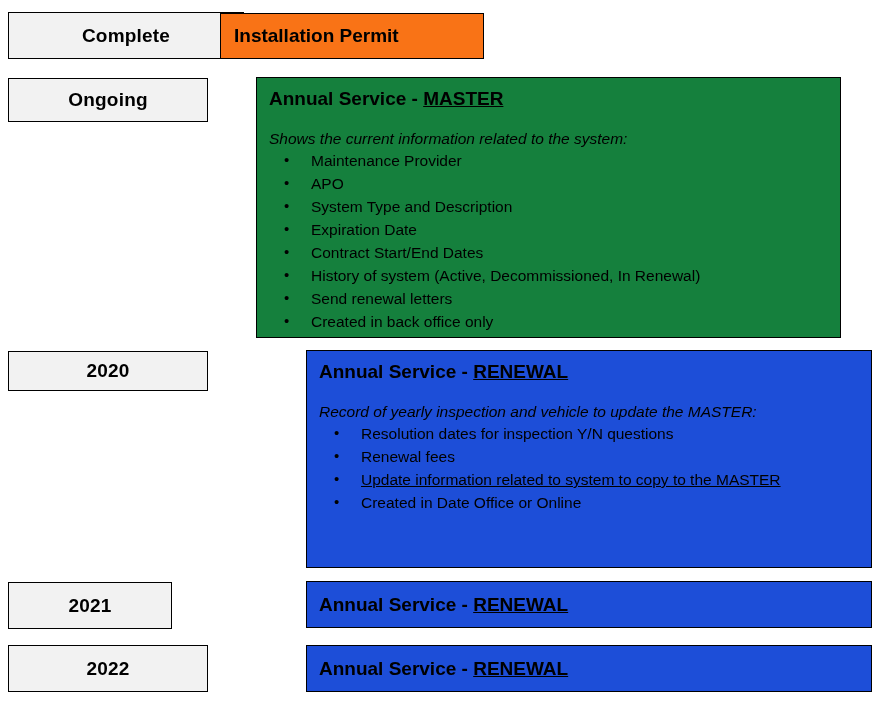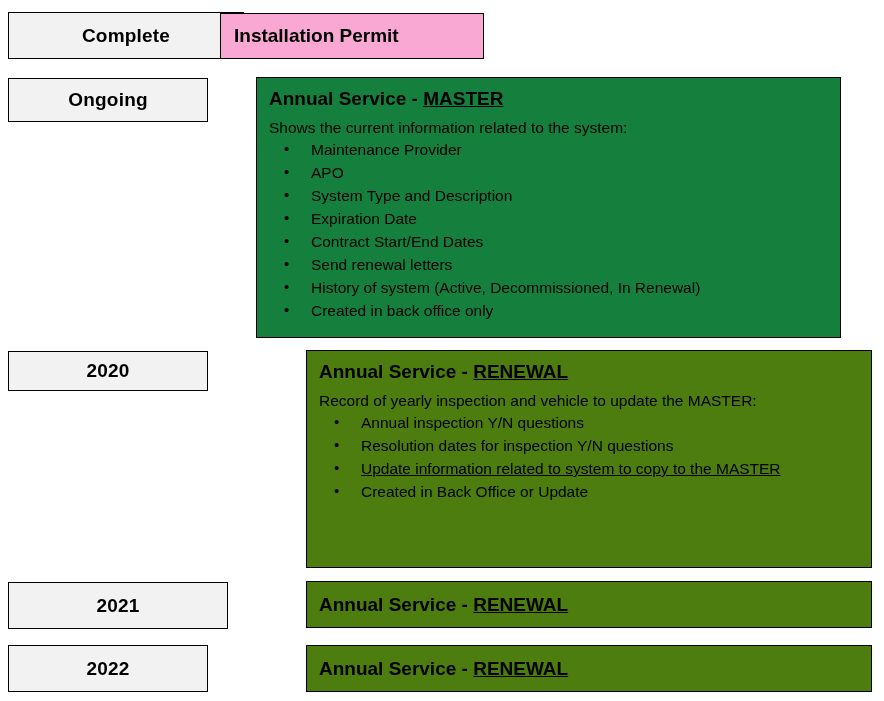--- a/index.html
+++ b/index.html
@@ -28,48 +28,49 @@
     display: flex;
     align-items: center;
     justify-content: center;
     font-weight: bold;
     font-size: 19px;
     letter-spacing: 0.2px;
   }
 
   
   .phase {
-    background: #f9a8d4;
+    background: #f97316;
     display: flex;
     align-items: center;
     font-weight: bold;
     font-size: 19px;
     padding-left: 13px;
   }
 
   
   .card {
     padding: 10px 12px 8px 12px;
     overflow: hidden;
   }
   .card.master { background: #15803d; }
-  .card.renewal { background: #4d7c0f; }
+  .card.renewal { background: #1d4ed8; }
 
   .card-title {
     font-weight: bold;
     font-size: 19px;
     margin: 0 0 2px 0;
     white-space: nowrap;
   }
   .card-title .u {
     text-decoration: underline;
   }
   .card-sub {
+    font-style: italic;
     font-size: 15.5px;
-    margin: 9px 0 2px 0;
+    margin: 20px 0 2px 0;
     white-space: nowrap;
   }
   .card-list {
     margin: 0;
     padding: 0;
     list-style: none;
     font-size: 15.5px;
     line-height: 1.48;
   }
   .card-list li {
@@ -101,21 +102,21 @@
 </div>
 
 <div class="box stage" style="left:8px; top:78px; width:200px; height:44px;">
   <span>Ongoing</span>
 </div>
 
 <div class="box stage" style="left:8px; top:351px; width:200px; height:40px;">
   <span>2020</span>
 </div>
 
-<div class="box stage" style="left:8px; top:582px; width:220px; height:47px;">
+<div class="box stage" style="left:8px; top:582px; width:164px; height:47px;">
   <span>2021</span>
 </div>
 
 <div class="box stage" style="left:8px; top:645px; width:200px; height:47px;">
   <span>2022</span>
 </div>
 
 <div class="box phase" style="left:220px; top:13px; width:264px; height:46px;">
   <span>Installation Permit</span>
 </div>
@@ -124,36 +125,36 @@
   <div class="card-title">
     <span>Annual Service - </span><span class="u">MASTER</span>
   </div>
   <div class="card-sub">Shows the current information related to the system:</div>
   <ul class="card-list">
     <li>Maintenance Provider</li>
     <li>APO</li>
     <li>System Type and Description</li>
     <li>Expiration Date</li>
     <li>Contract Start/End Dates</li>
+    <li>History of system (Active, Decommissioned, In Renewal)</li>
     <li>Send renewal letters</li>
-    <li>History of system (Active, Decommissioned, In Renewal)</li>
     <li>Created in back office only</li>
   </ul>
 </div>
 
 <div class="box card renewal" style="left:306px; top:350px; width:566px; height:218px;">
   <div class="card-title">
     <span>Annual Service - </span><span class="u">RENEWAL</span>
   </div>
   <div class="card-sub">Record of yearly inspection and vehicle to update the MASTER:</div>
   <ul class="card-list">
-    <li>Annual inspection Y/N questions</li>
     <li>Resolution dates for inspection Y/N questions</li>
+    <li>Renewal fees</li>
     <li style="max-width:500px;text-decoration:underline;">Update information related to system to copy to the MASTER</li>
-    <li>Created in Back Office or Update</li>
+    <li>Created in Date Office or Online</li>
   </ul>
 </div>
 
 <div class="box card renewal bar" style="left:306px; top:581px; width:566px; height:47px;">
   <div class="card-title">
     <span>Annual Service - </span><span class="u">RENEWAL</span>
   </div>
 </div>
 
 <div class="box card renewal bar" style="left:306px; top:645px; width:566px; height:47px;">

